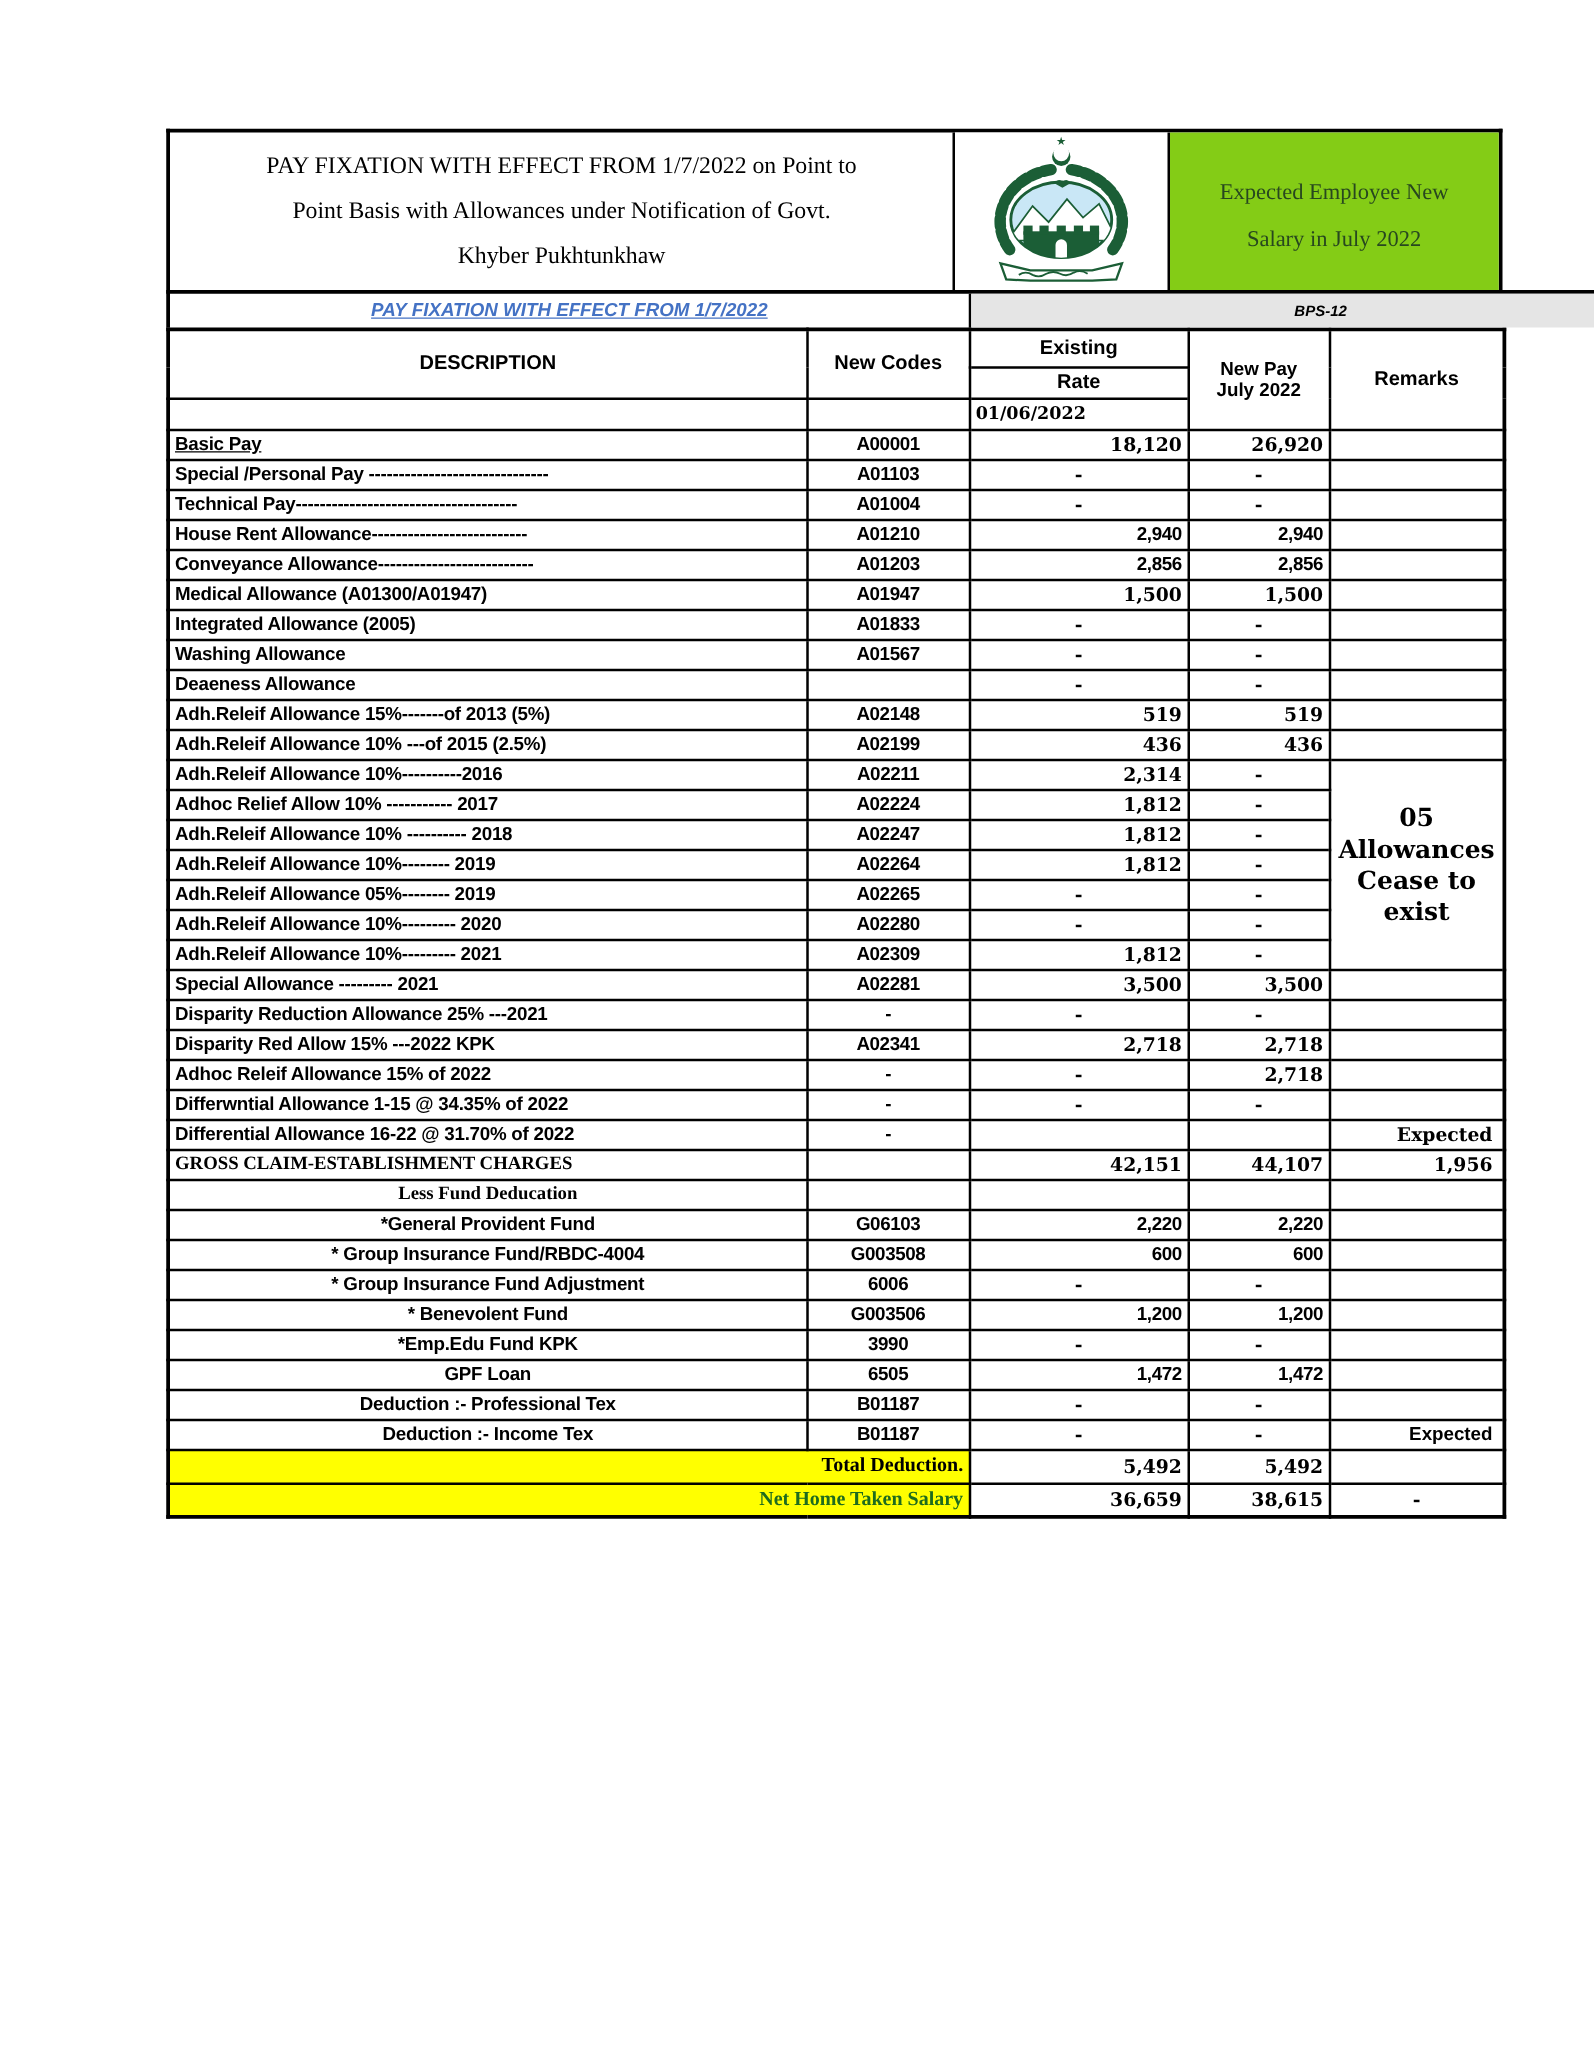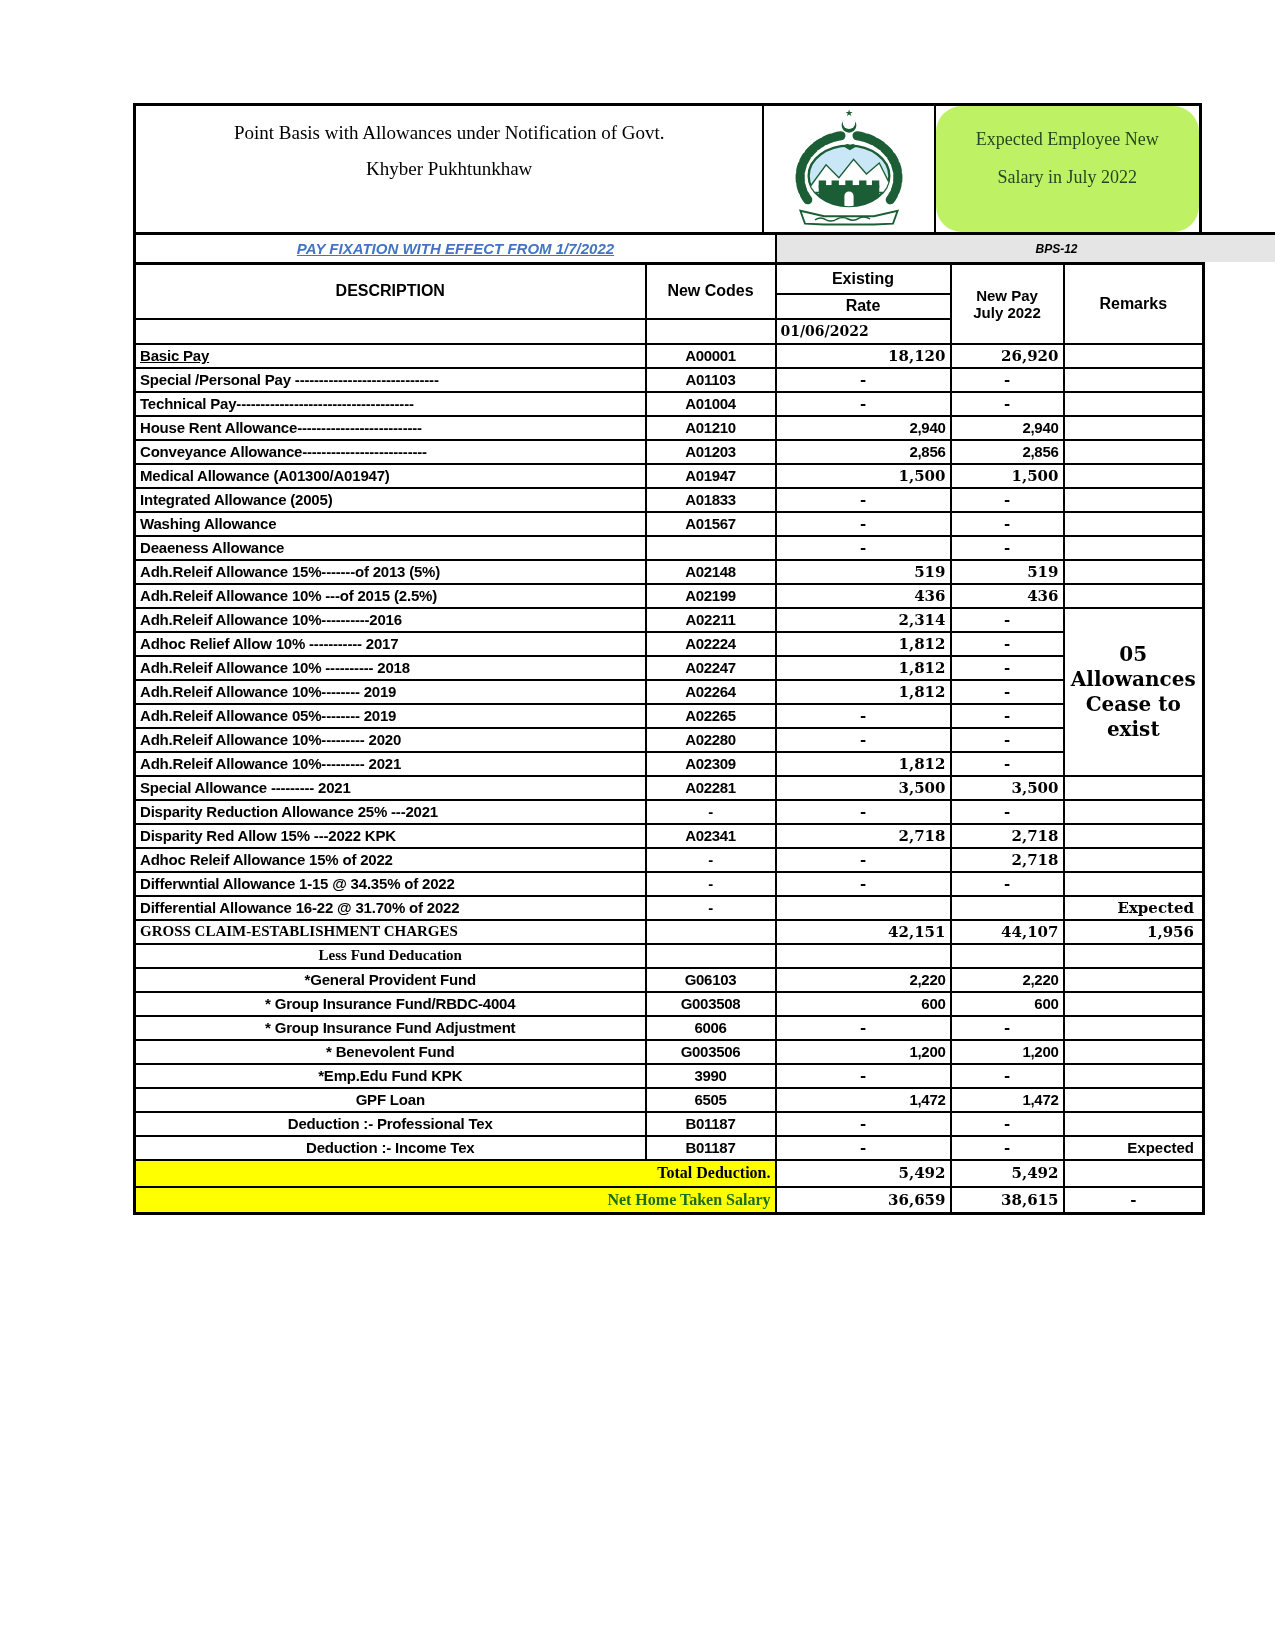--- a/index.html
+++ b/index.html
@@ -6,22 +6,22 @@
     font-family:"Liberation Sans",sans-serif;color:#000;}
   .sheet{position:absolute;left:133px;top:103px;width:1069px;}
   *{box-sizing:border-box;}
 
   
   .top-row{display:flex;width:1069px;height:129px;border:3px solid #000;border-bottom:none;}
   .title-cell{width:632px;border-right:2px solid #000;text-align:center;padding-top:9px;
     font-family:"Liberation Serif",serif;font-size:19px;line-height:36px;}
   .logo-cell{width:172px;border-right:2px solid #000;background:#fff;display:flex;
     align-items:center;justify-content:center;}
-  .green-cell{width:265px;background:#bef264;text-align:center;padding-top:14px;
-    font-family:"Liberation Serif",serif;font-size:18px;line-height:38px;color:#27471f;border-radius:26px;}
+  .green-cell{width:265px;background:#84cc16;text-align:center;padding-top:28px;
+    font-family:"Liberation Serif",serif;font-size:18px;line-height:38px;color:#27471f;}
 
   
   .link-row{display:flex;width:1206px;height:30px;border:3px solid #000;border-bottom:none;font-style:italic;}
   .link-cell{width:641px;border-right:2px solid #000;display:flex;align-items:center;justify-content:center;}
   .link-cell a{color:#4472C4;font-weight:700;font-size:15px;text-decoration:underline;cursor:pointer;}
   .bps-cell{flex:1;background:#e5e5e5;display:flex;align-items:center;justify-content:center;
     font-weight:700;font-size:12px;}
 
   
   table.pay{border-collapse:collapse;width:1069px;table-layout:fixed;border:3px solid #000;}
@@ -52,20 +52,21 @@
     font-size:16px;text-align:right;padding-right:6px;}
   td.total-label.net{color:#1e6b1e;}
 </style>
 </head>
 <body>
 
 <div class="sheet">
 
   <div class="top-row">
     <div class="title-cell">
+      <div>PAY FIXATION WITH EFFECT FROM 1/7/2022 on Point to</div>
       <div>Point Basis with Allowances  under Notification of Govt.</div>
       <div>Khyber Pukhtunkhaw</div>
     </div>
     <div class="logo-cell">
       <svg width="156" height="122" viewBox="0 0 170 133">
         <defs>
             <clipPath id="ovalClip">
               <ellipse cx="85" cy="74" rx="44" ry="33"></ellipse>
             </clipPath>
           </defs>

